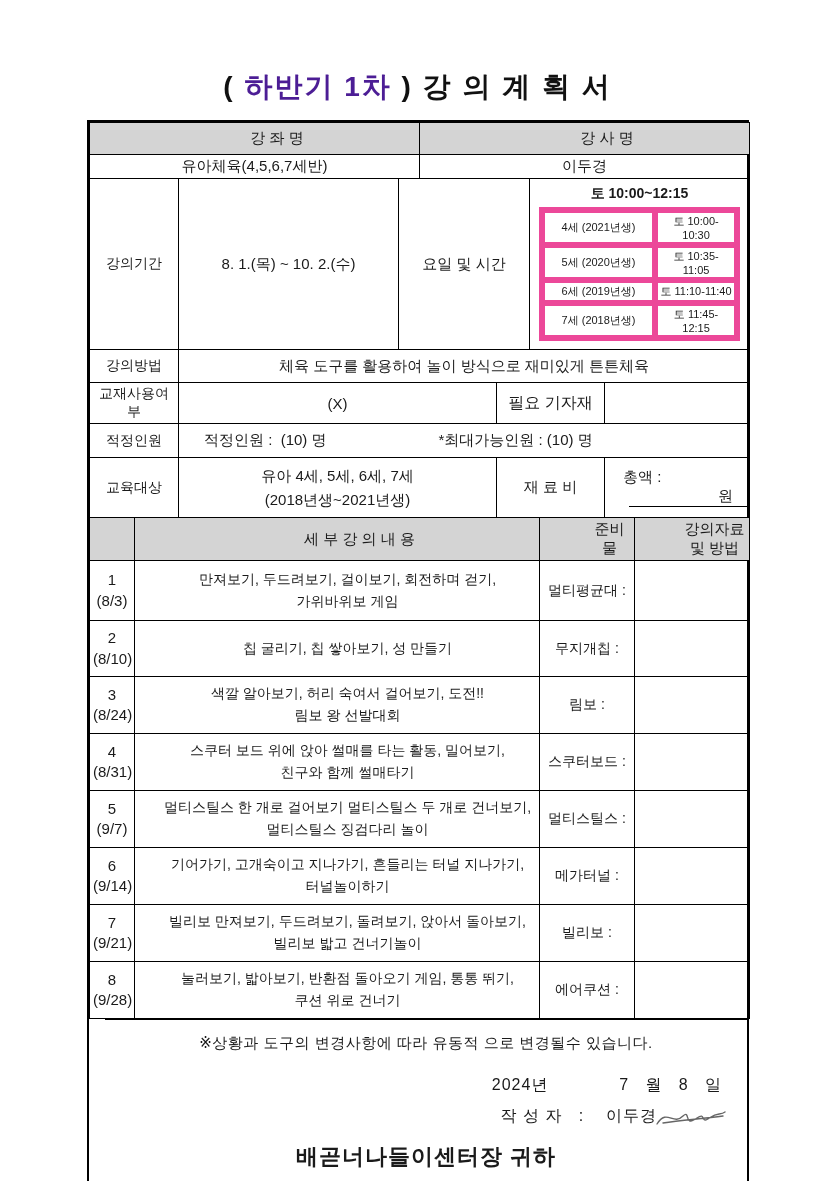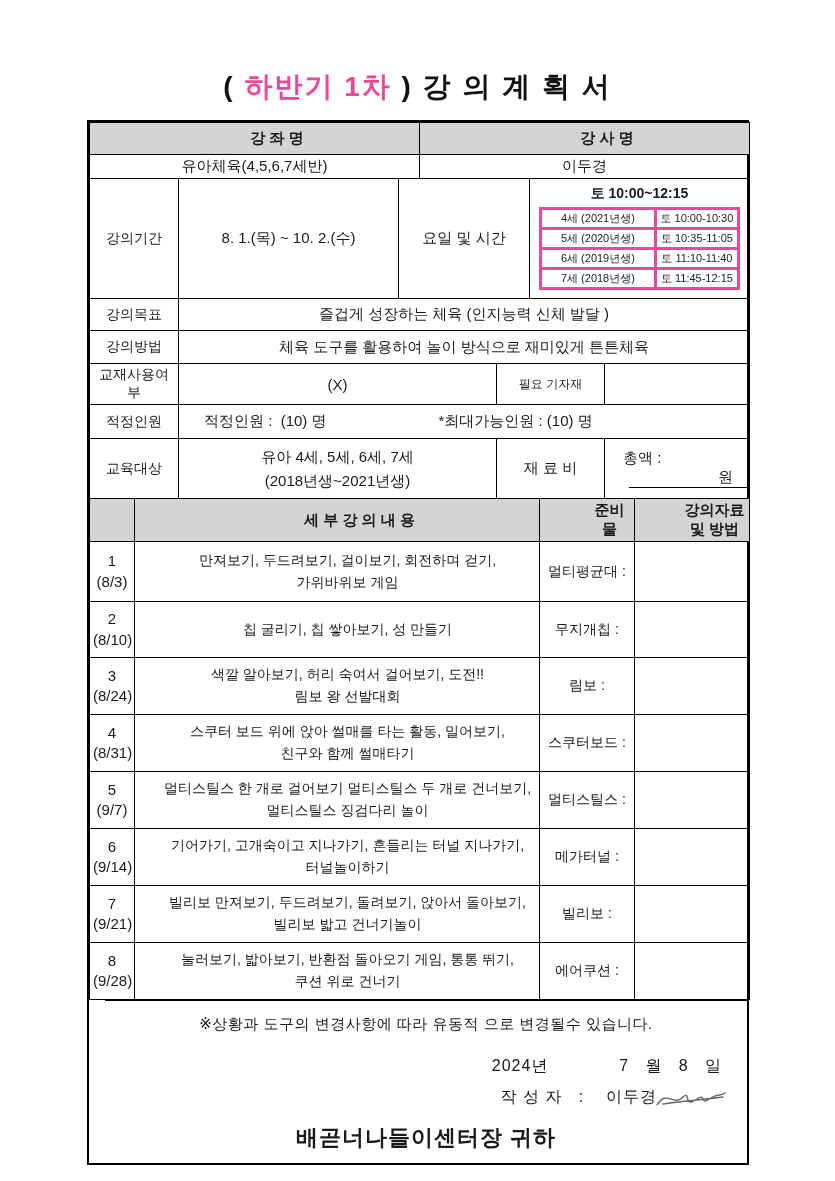--- a/index.html
+++ b/index.html
@@ -8,42 +8,42 @@
     width: 835px; height: 1181px;
     position: relative;
     font-family: "Liberation Sans", "DejaVu Sans", sans-serif;
     color: #1a1a1a;
   }
   .page-title {
     position: absolute; left: 0; top: 68px; width: 835px;
     text-align: center; font-size: 28px; font-weight: bold;
     letter-spacing: 2px; color: #111;
   }
-  .page-title .hl { color: #ec4899; }
+  .page-title .hl { color: #4c1d95; }
 
   .doc {
     position: absolute; left: 87px; top: 120px; width: 662px;
     border: 2px solid #000;
   }
   table { border-collapse: collapse; table-layout: fixed; width: 100%; margin-top: -1px; }
   table:first-child { margin-top: 0; }
   td {
     border: 1px solid #000; text-align: center; vertical-align: middle;
     font-size: 15px; padding: 2px 3px; overflow: hidden;
   }
-  .hdr { background: #d4d4d4; font-weight: bold; padding-left: 48px; }
+  .hdr { background: #d4d4d4; font-weight: normal; padding-left: 48px; }
   .label { font-size: 14px; }
-  .small { font-size: 12px; }
+  .small { font-size: 16px; }
 
   
   .sched-wrap { padding: 4px 6px 6px 6px; }
   .sched-title { font-size: 14px; font-weight: bold; margin-bottom: 4px; }
   .sched { width: 100%; border-collapse: collapse; table-layout: fixed; margin-top: 0; }
   .sched td {
-    border: 3px solid #ec4899; font-size: 11px; padding: 1px 2px; height: 18px;
+    border: 6px solid #ec4899; font-size: 11px; padding: 1px 2px; height: 18px;
   }
 
   .cap-cell { text-align: left; white-space: pre; font-size: 15px; }
   .cap1 { margin-left: 22px; text-align: right; }
   .cap2 { margin-left: 112px; text-align: center; }
 
   .fee-cell { text-align: left; padding-left: 18px; }
   .fee-under {
     display: inline-block; min-width: 118px; border-bottom: 1px solid #000;
     text-align: right; padding-right: 14px; margin-left: 6px;
@@ -143,24 +143,20 @@
 
   <table>
     <colgroup>
         <col style="width:89px">
         <col style="width:205px">
         <col style="width:113px">
         <col style="width:108px">
         <col style="width:145px">
       </colgroup>
     <tbody>
-        <tr style="height:32px">
-      <td class="label">강의목표</td>
-      <td colspan="4">즐겁게 성장하는 체육 (인지능력 신체 발달 )</td>
-    </tr>
     <tr style="height:33px">
       <td class="label">강의방법</td>
       <td colspan="4">체육 도구를 활용하여 놀이 방식으로 재미있게 튼튼체육</td>
     </tr>
     <tr style="height:33px">
       <td class="label">교재사용여부</td>
       <td colspan="2">(X)</td>
       <td class="small">필요 기자재</td>
       <td></td>
     </tr>

